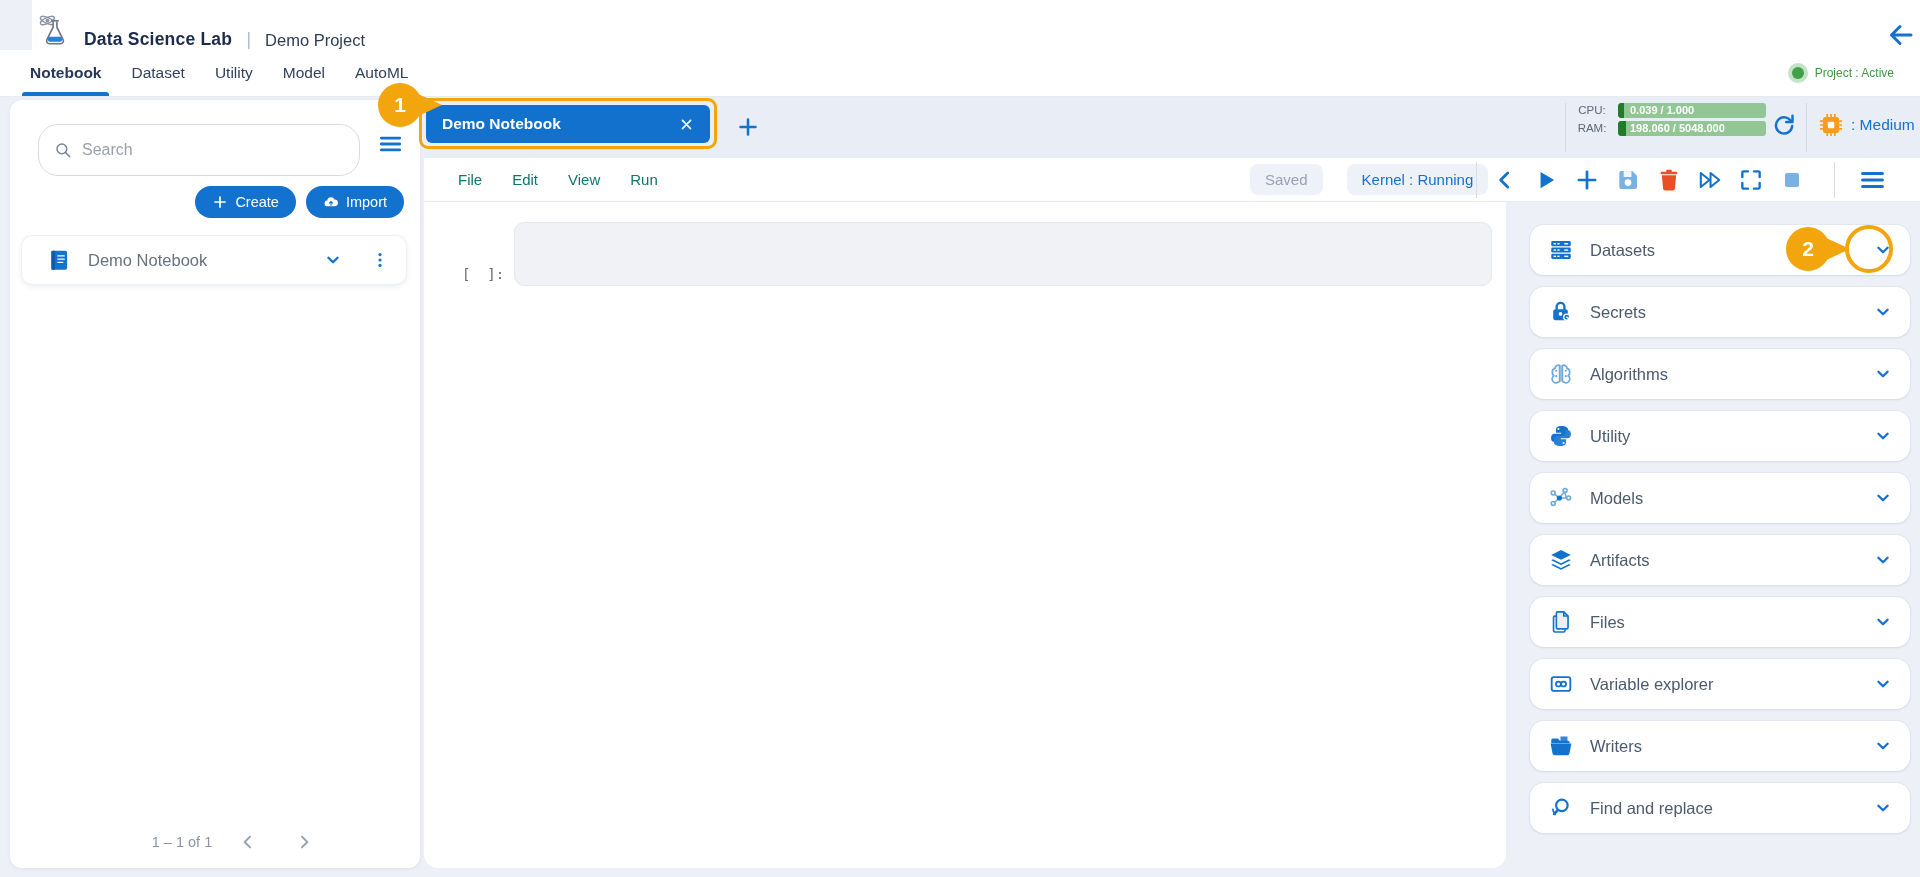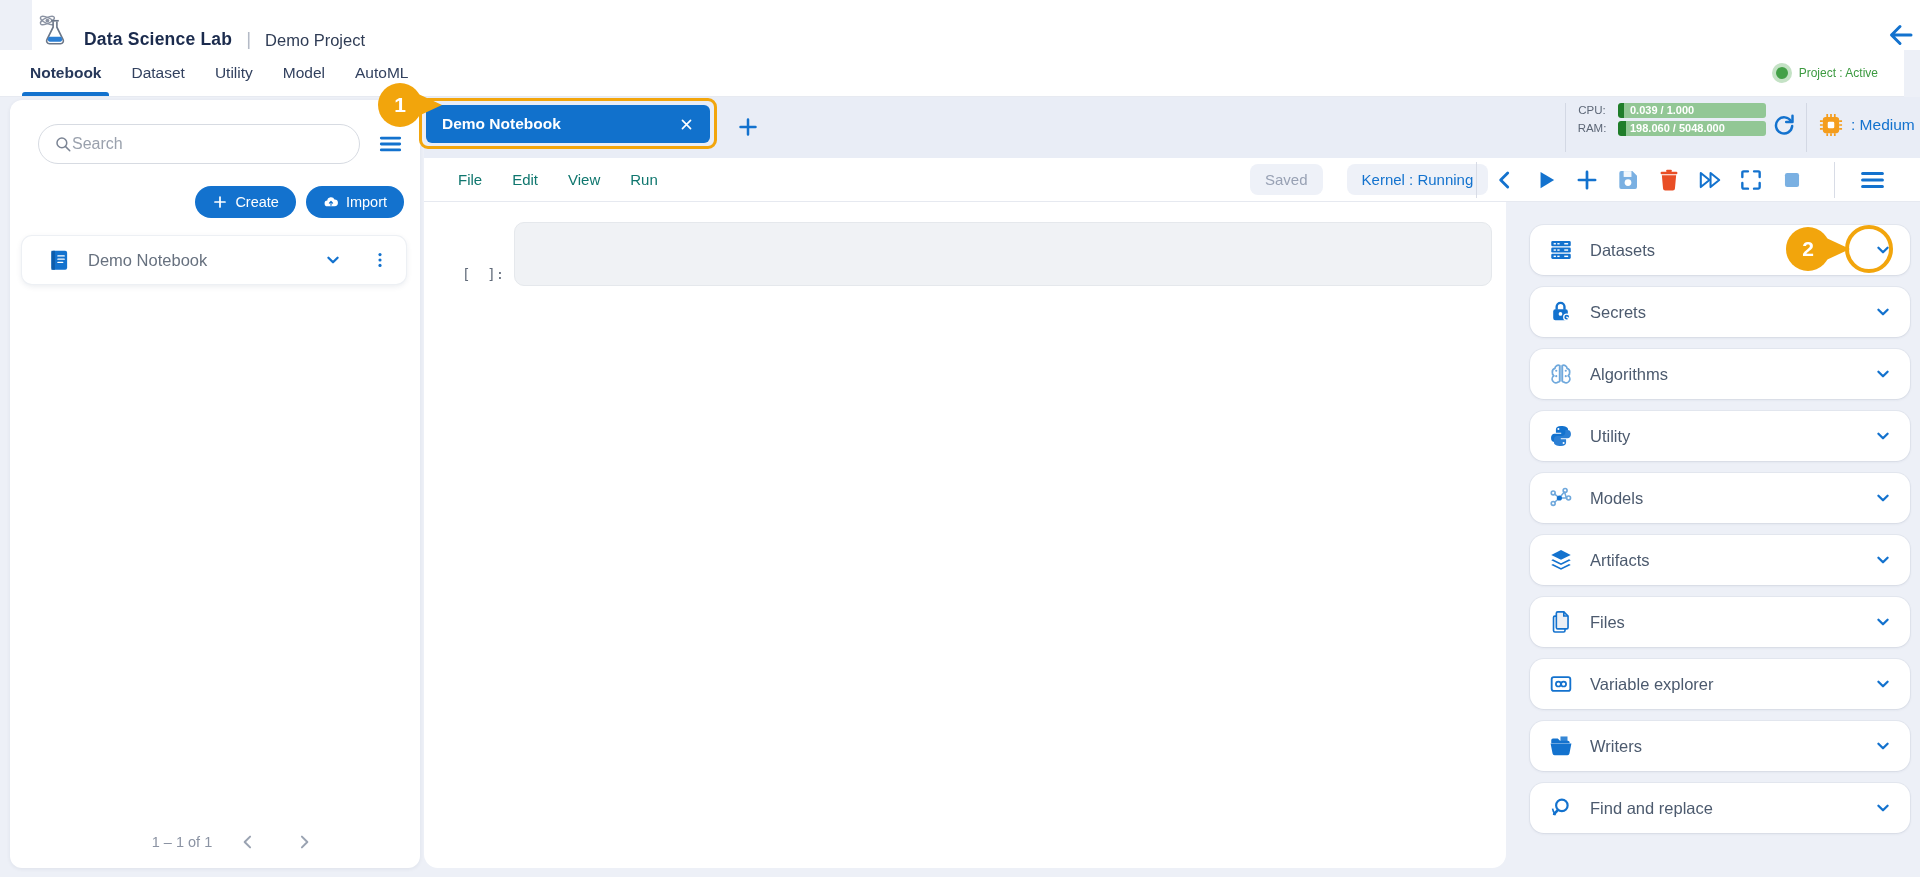--- a/index.html
+++ b/index.html
@@ -10,37 +10,37 @@
   
   .app-header { position:absolute; left:0; top:0; right:0; height:50px; background:#fff;
     display:flex; align-items:flex-end; padding:0 4px;margin-left:32px; }
   .logo { width:38px; height:38px; }
   .brand { margin-left:10px; font-size:17.5px; font-weight:bold; color:#1b2b4d; letter-spacing:.2px; }
   .brand-sep { margin-left:14px; color:#b4bac6; font-size:19px; font-weight:300; }
   .project-name { margin-left:14px; font-size:16.5px; color:#2f3c55; }
   .back-arrow { margin-left:auto; width:30px; height:30px; color:#1372ce; cursor:pointer; }
 
   
-  .nav-bar { position:absolute; left:0; top:50px; right:16px; height:47px; background:#fff;
+  .nav-bar { position:absolute; left:0; top:50px; right:0; height:47px; background:#fff;
     border-bottom:1px solid #e7eaf1; display:flex; align-items:stretch; padding-left:30px; }
   .nav-tab { position:relative; display:flex; align-items:center; margin-right:30px;
     font-size:15.5px; font-weight:500; color:#32415f; cursor:pointer; }
   .nav-tab.active { color:#27385a; font-weight:bold; }
   .nav-tab.active::after { content:""; position:absolute; left:-8px; right:-8px; bottom:0;
     height:4px; background:#1372ce; border-radius:3px 3px 0 0; }
   .nav-status { margin-left:auto; display:flex; align-items:center; gap:9px; margin-right:26px;
     font-size:12px; color:#3c9a40; font-weight:500; }
   .status-dot { width:12px; height:12px; border-radius:50%; background:#43a047; box-shadow:0 0 0 4px #c4e2c5; margin-right:2px; }
 
   
   .left-card { position:absolute; left:10px; top:100px; width:410px; height:768px;
     background:#fff; border-radius:12px; box-shadow:0 1px 4px rgba(23,43,77,.07); }
-  .search-box { position:absolute; left:28px; top:24px; width:322px; height:40px;
+  .search-box { position:absolute; left:28px; top:24px; width:322px; height:52px;
     border:1px solid #d7dbe2; border-radius:20px; background:#fff;
-    display:flex; align-items:center; padding:0 15px; }
+    display:flex; align-items:center; gap:10px; padding:0 15px; }
   .search-icon { width:18px; height:18px; color:#7b8494; flex:none; }
   .search-box input { border:none; outline:none; flex:1; font-size:16px; color:#3c4758;
     font-family:"Liberation Sans", sans-serif; background:transparent; }
   .search-box input::placeholder { color:#9aa1ad; }
   .left-burger { position:absolute; right:16px; top:31px; width:27px; height:26px; color:#1372ce; cursor:pointer; }
   .btn-row { position:absolute; top:86px; right:16px; display:flex; gap:10px; }
   .pill-btn { height:32px; border-radius:16px; background:#1372ce; color:#fff; border:none;
     font-size:14.5px; font-weight:500; display:flex; align-items:center; gap:7px; padding:0 17px;
     font-family:"Liberation Sans", sans-serif; cursor:pointer; }
   .pill-btn .icon { width:16px; height:16px; color:#fff; }

